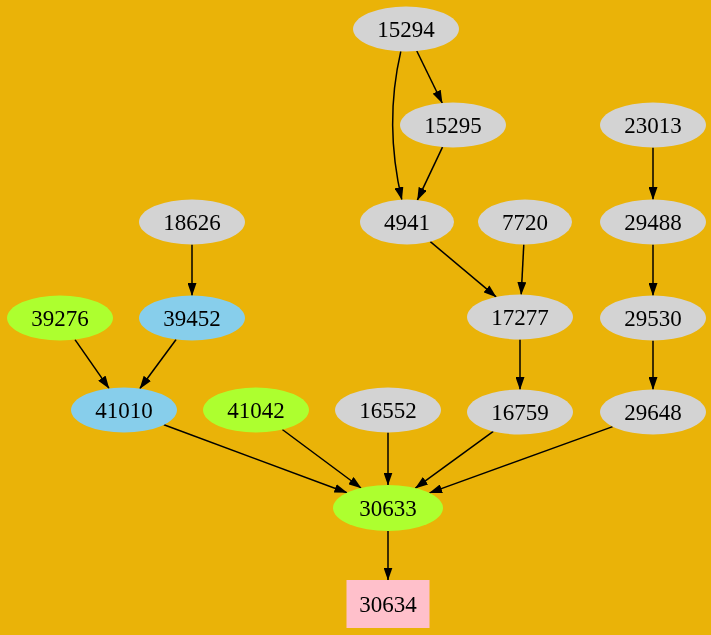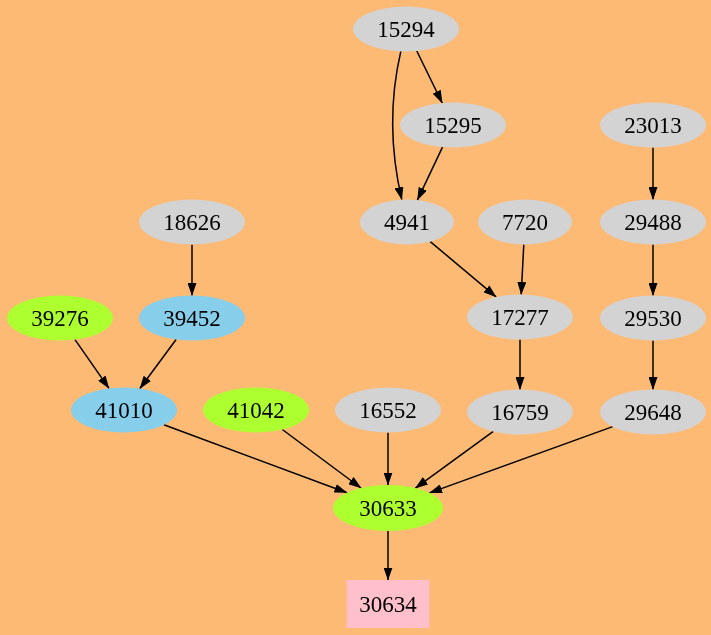--- a/index.html
+++ b/index.html
@@ -4,21 +4,21 @@
 <style>
   html, body {
     margin: 0;
     padding: 0;
     background: #ffffff;
   }
   .canvas {
     width: 711px;
     height: 635px;
     position: relative;
-    background: #fdba74;
+    background: #eab308;
     overflow: hidden;
   }
   svg {
     display: block;
   }
   .edge-path {
     fill: none;
     stroke-width: 1.5px;
   }
   .node-label {

